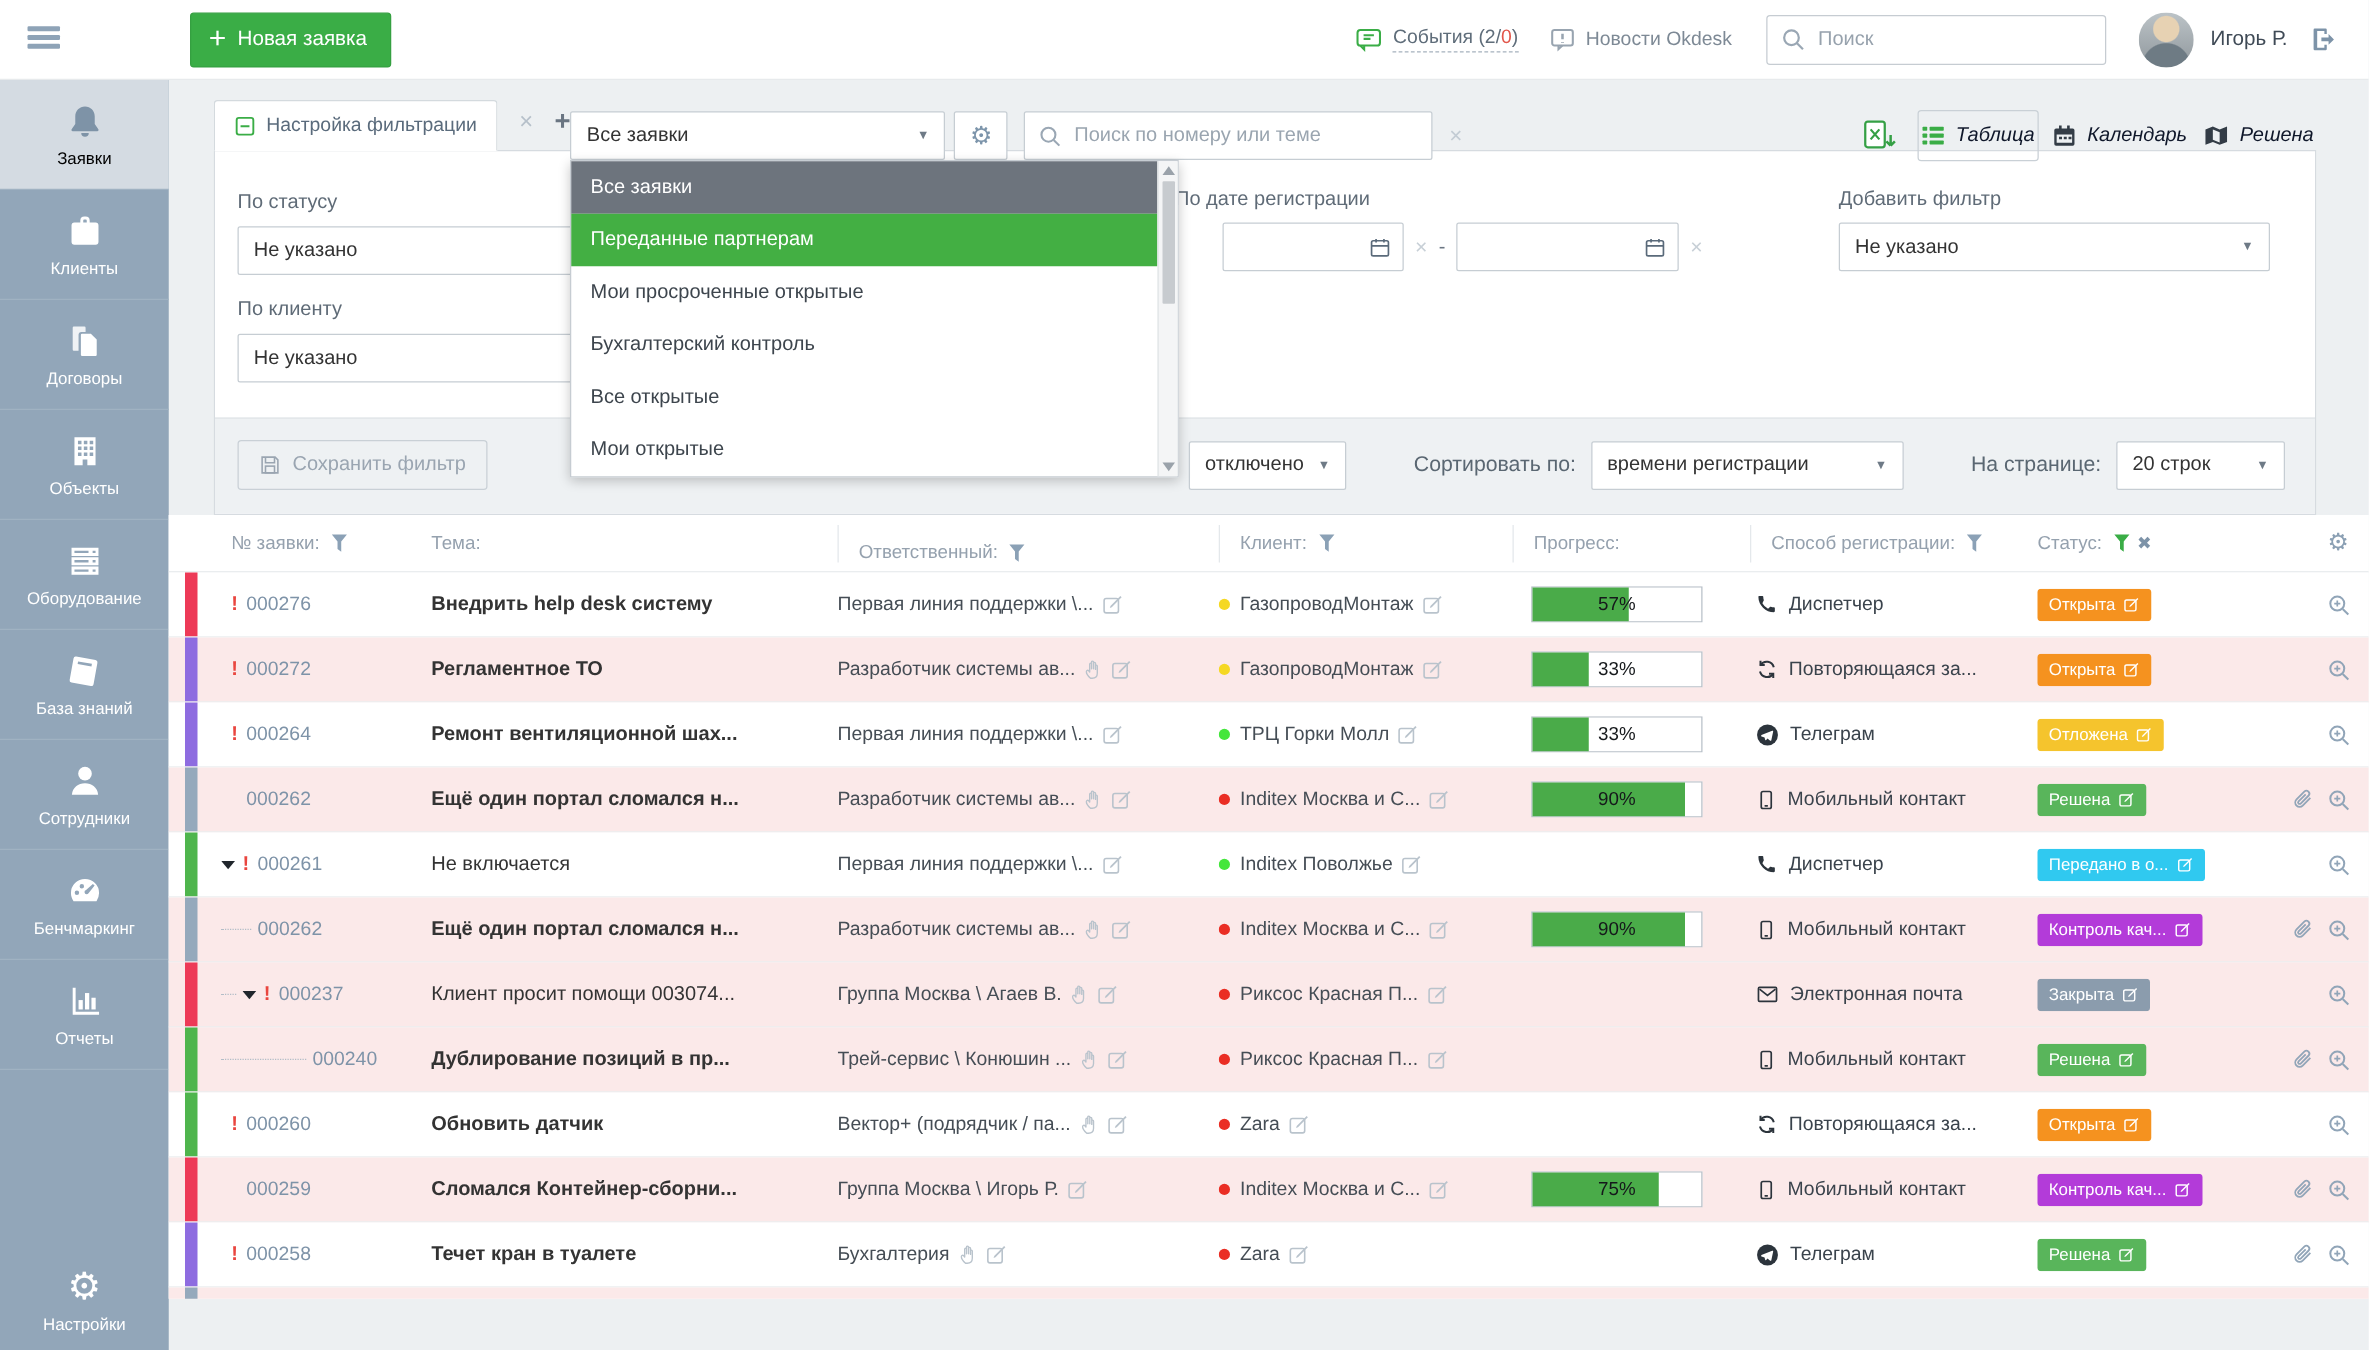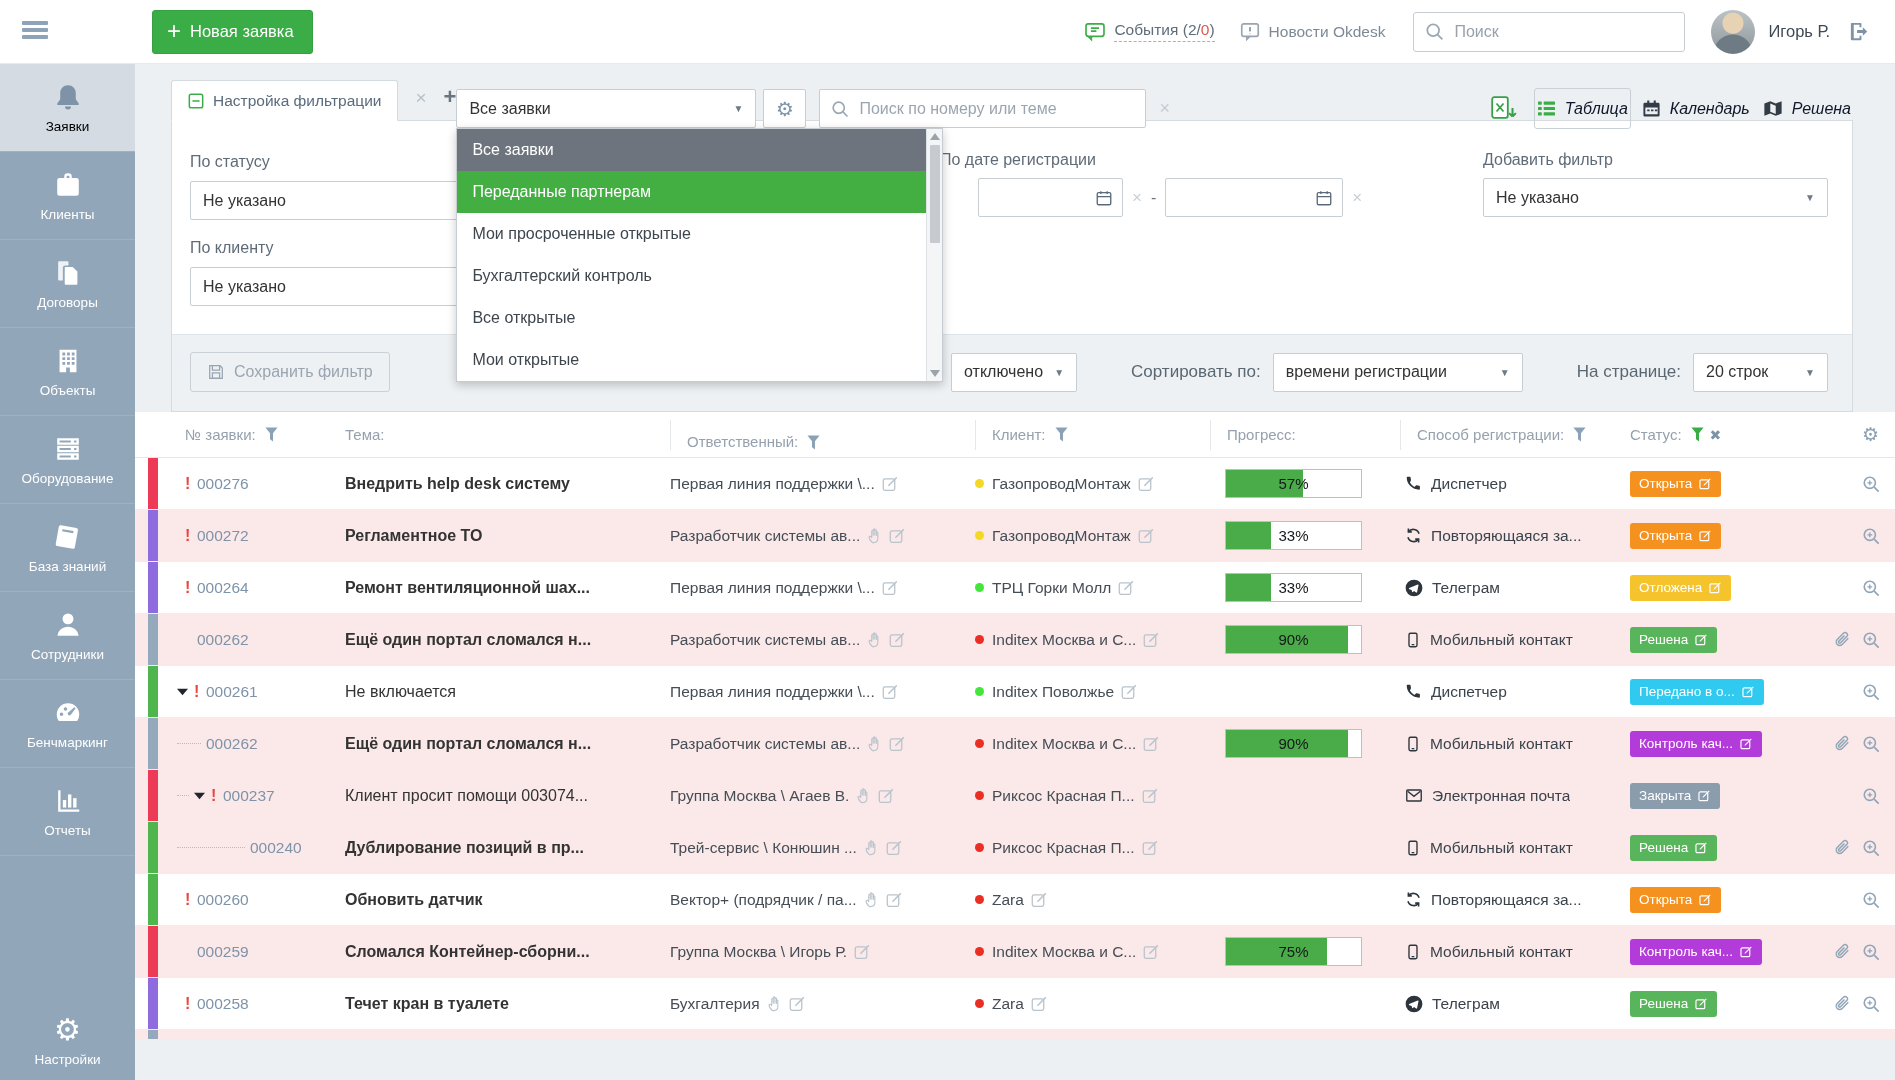--- a/index.html
+++ b/index.html
@@ -79,21 +79,21 @@
   .dd-item.sel { background:#6d747d; color:#fff; }
   .dd-item.hl { background:#43af43; color:#fff; }
   .dd-scroll { width:16px; border-left:1px solid #dfe3e6; background:#f4f5f6; display:flex; flex-direction:column; align-items:center; padding:4px 0; }
   .arr-up { width:0; height:0; border-left:5px solid transparent; border-right:5px solid transparent; border-bottom:7px solid #9aa2aa; }
   .arr-dn { width:0; height:0; border-left:5px solid transparent; border-right:5px solid transparent; border-top:7px solid #9aa2aa; }
   .dd-thumb { width:10px; height:98px; background:#c7cbcf; margin-top:5px; border-radius:1px; }
   .dd-track { flex:1; }
 
   
   .panel { margin:0 42px 0 36px; background:#fff; border:1px solid #d6dbe0; position:relative; z-index:1; }
-  .panel-body { display:flex; padding:30px 24px 28px 18px; }
+  .panel-body { display:flex; padding:30px 36px 28px 18px; }
   .f-label-row { display:flex; align-items:center; font-size:16px; color:#5f6b77; }
   .neq { margin-left:auto; color:#b3bcc5; font-size:18px; cursor:pointer; }
   .col1 { width:300px; }
   .col1 .sel-box { margin-top:9px; width:300px; }
   .col1 .second { margin-top:17px; }
   .col2 { margin-left:488px; width:410px; }
   .date-label { font-size:16px; color:#5f6b77; margin-left:-38px; white-space:nowrap; }
   .dates { display:flex; align-items:center; margin-top:9px; }
   .date-inp { height:39px; border:1px solid #c6cdd3; border-radius:2px; background:#fff; display:flex; align-items:center; padding:0 9px; color:#5a6a7a; }
   .date-inp input { border:none; outline:none; width:100%; font-family:inherit; font-size:15px; }

